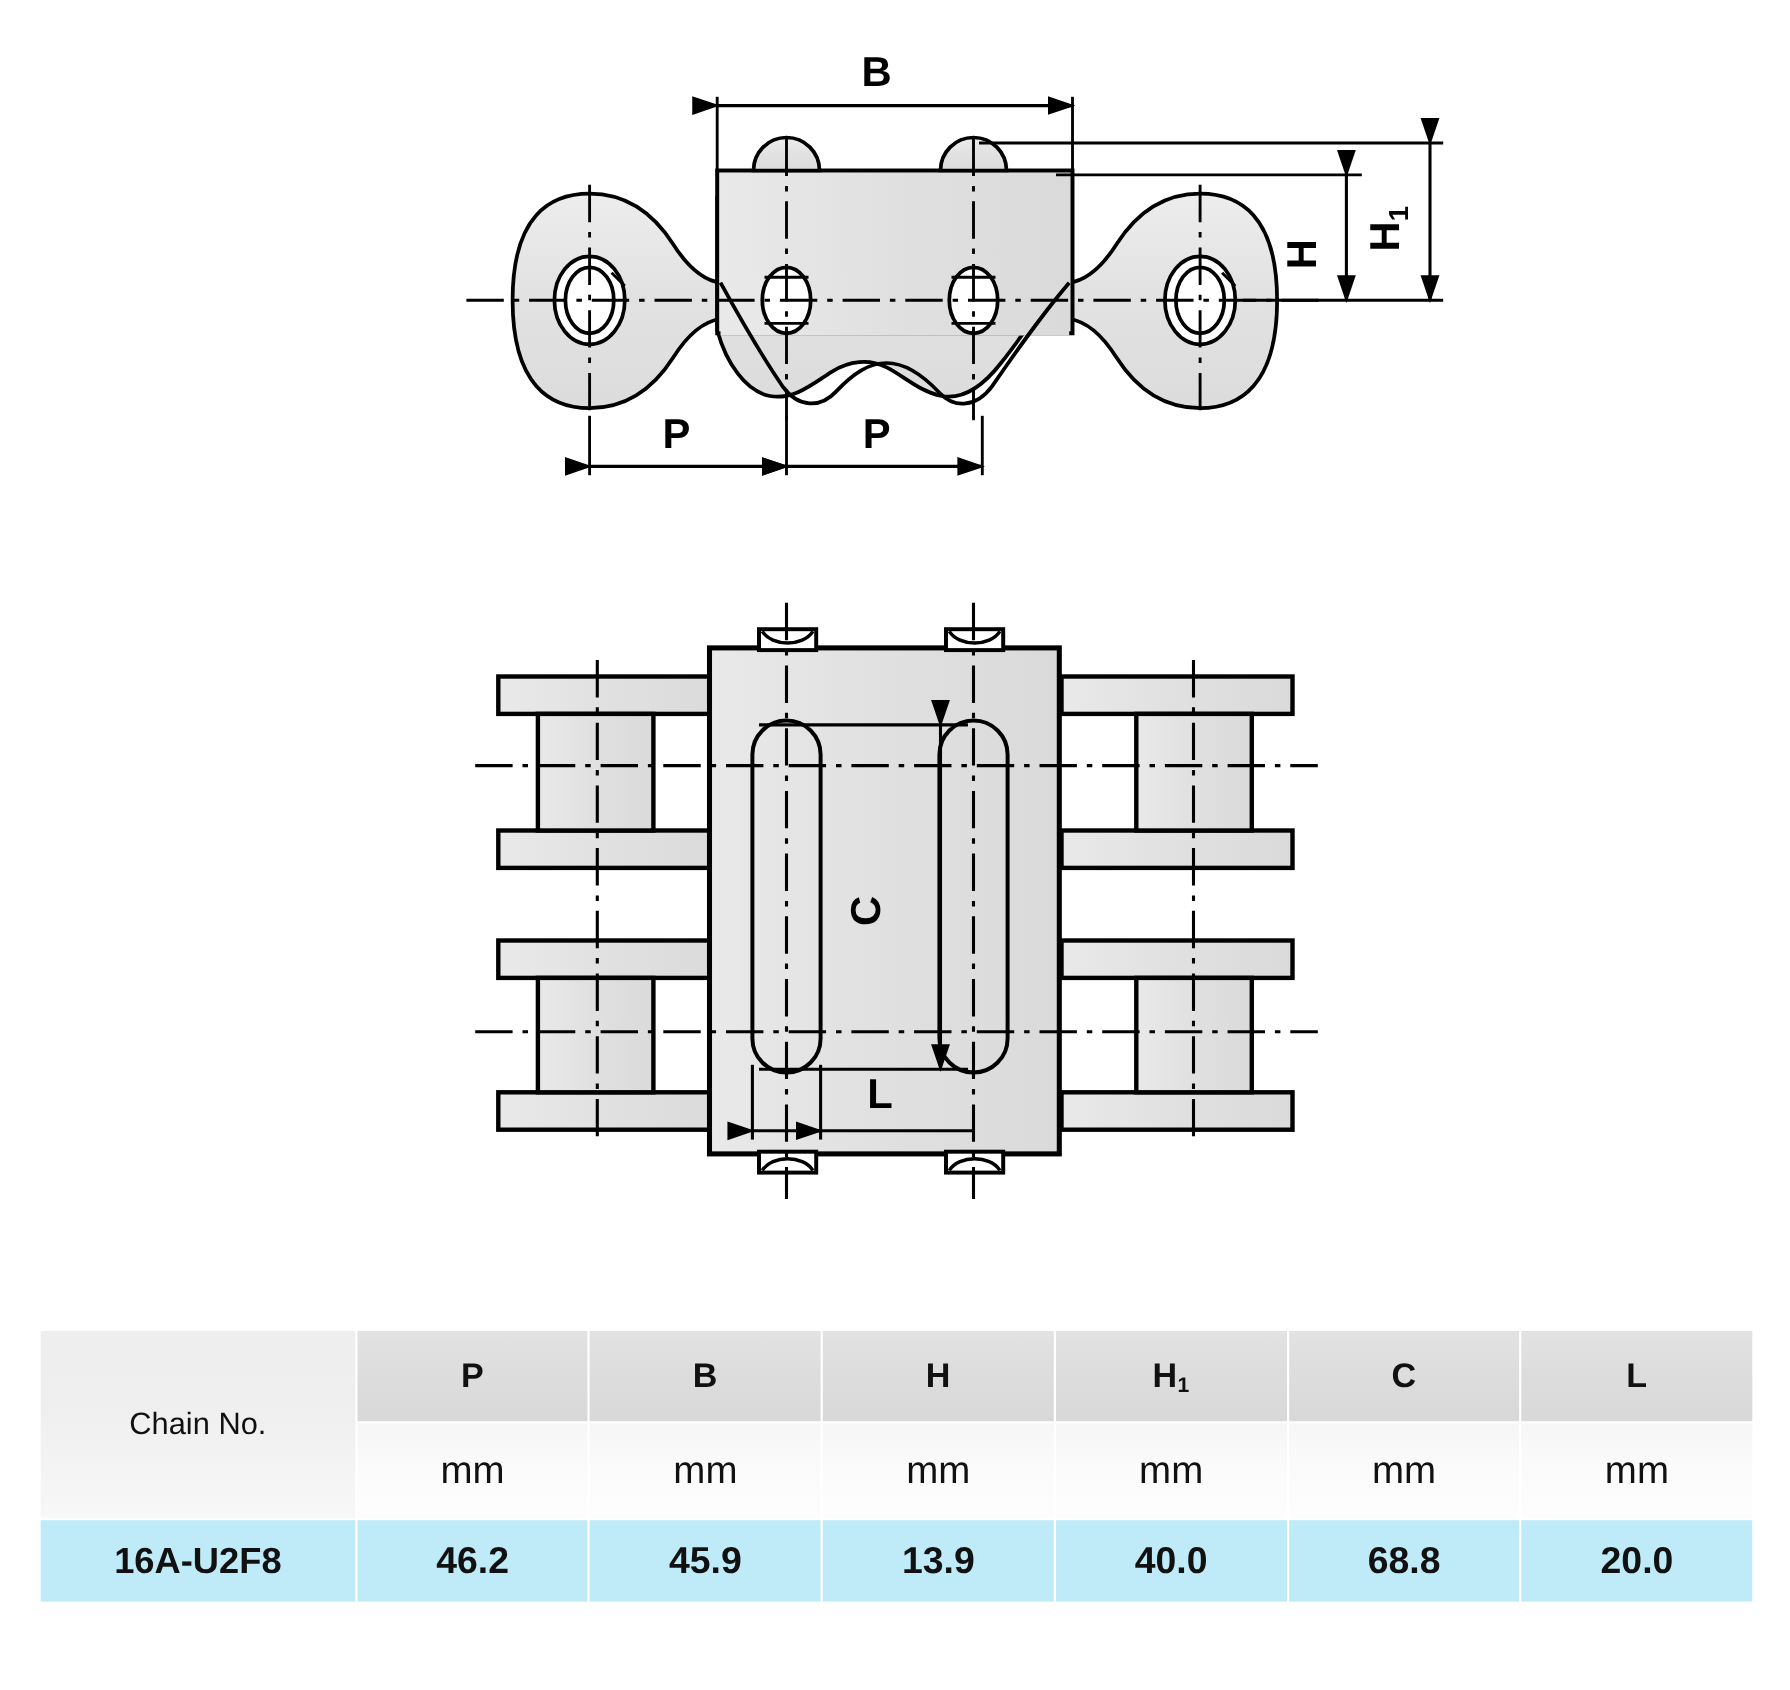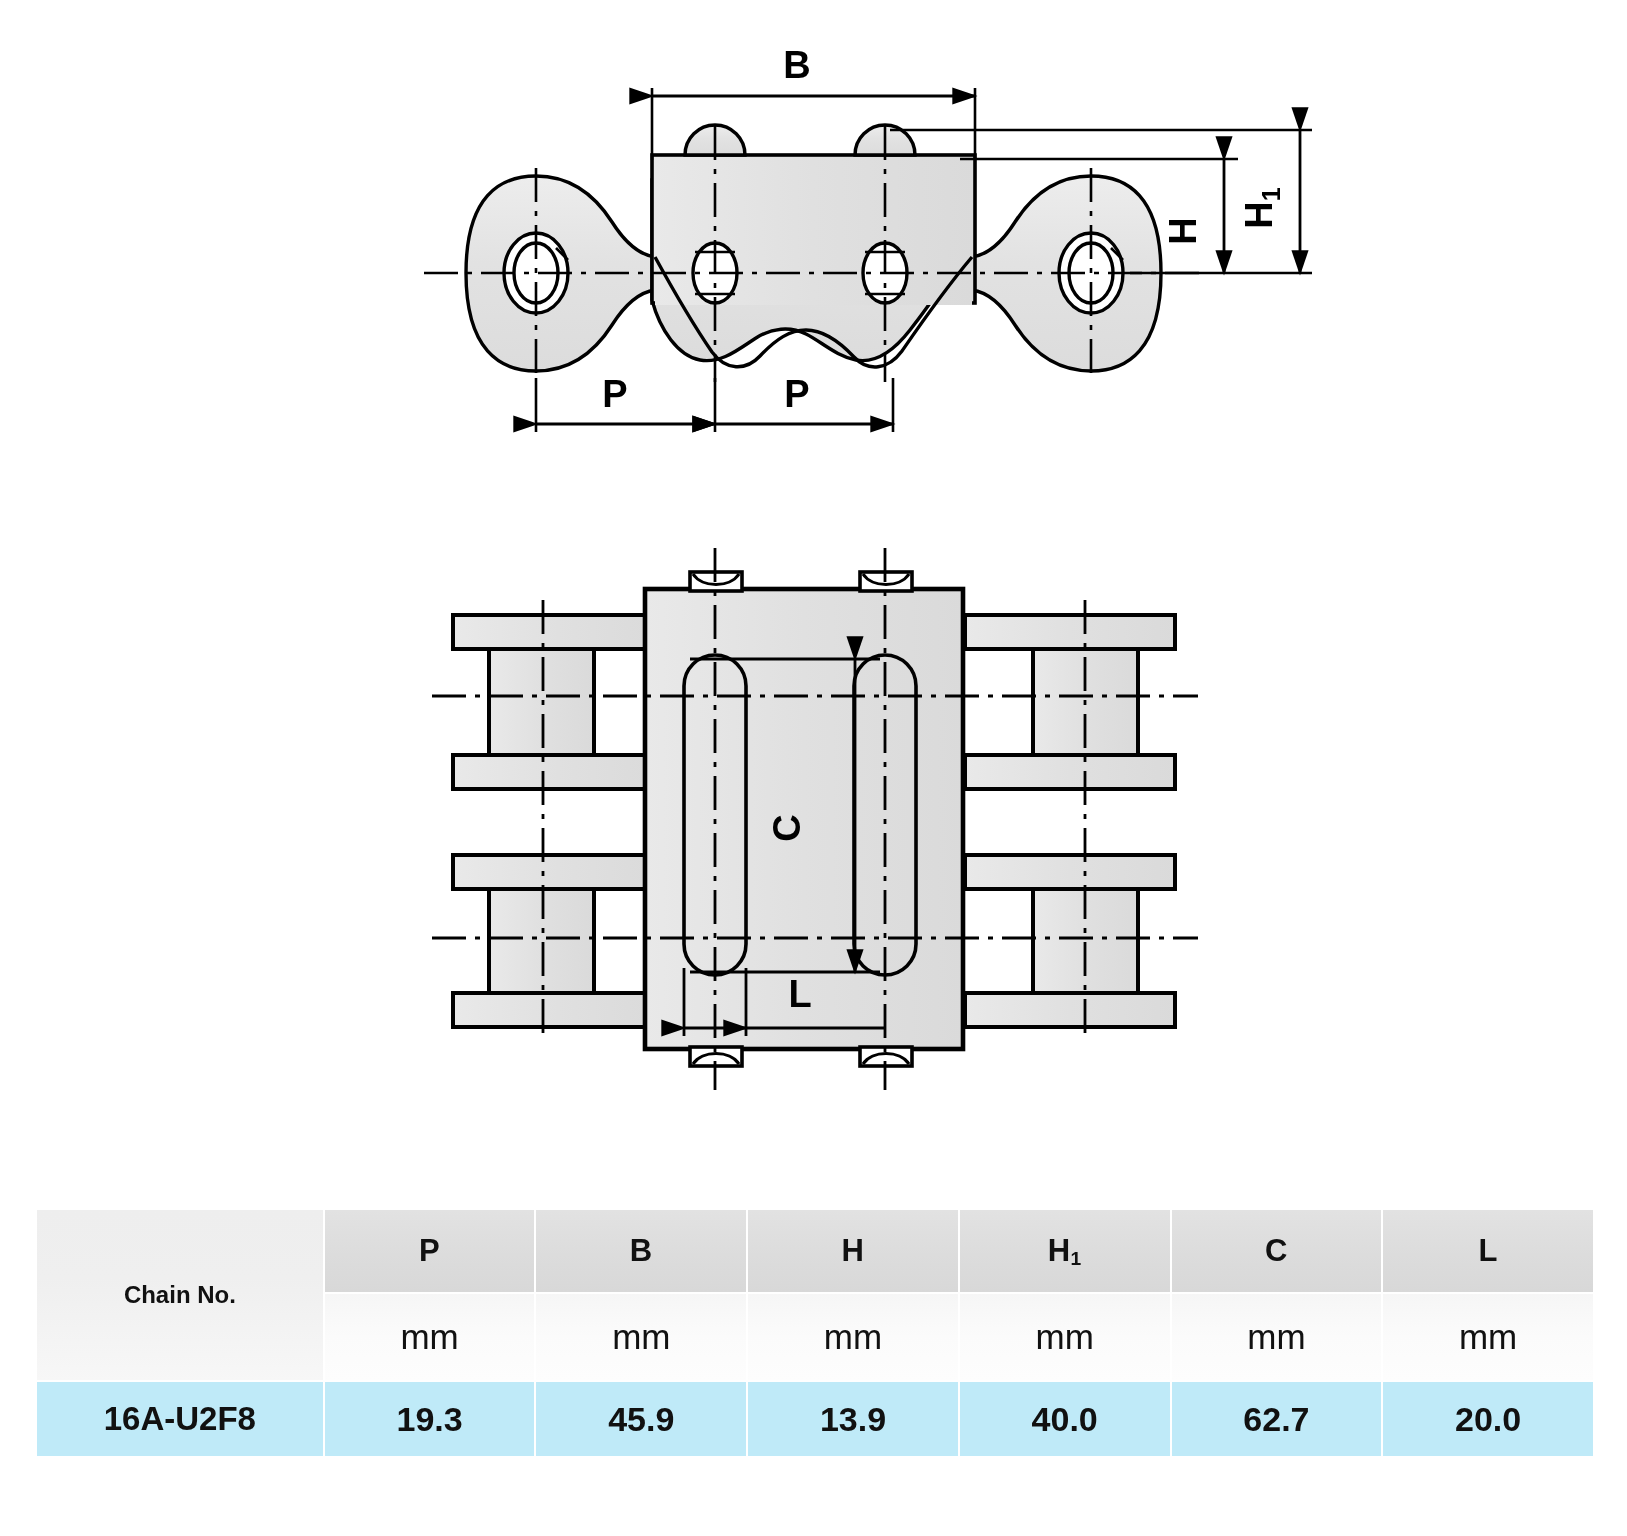--- a/index.html
+++ b/index.html
@@ -55,22 +55,22 @@
     letter-spacing: 0.5px;
   }
   td.hdr-unit {
     height: 86px;
     background: linear-gradient(180deg,#f6f6f6 0%, #fbfbfb 50%, #fdfdfd 100%);
     font-size: 35px;
     font-weight: normal;
   }
   td.name-cell {
     background: linear-gradient(180deg,#eeeeee 0%, #efefef 40%, #f7f7f7 100%);
-    font-size: 24px;
-    font-weight: bold;
+    font-size: 28px;
+    font-weight: normal;
   }
   tr.data-row td {
     height: 74px;
     background: #bfeaf8;
     font-size: 34px;
     font-weight: bold;
   }
   tr.data-row td.name-data {
     background: #bfeaf8;
     font-size: 33px;
@@ -319,22 +319,22 @@
       <tr>
         <td class="hdr-unit">mm</td>
         <td class="hdr-unit">mm</td>
         <td class="hdr-unit">mm</td>
         <td class="hdr-unit">mm</td>
         <td class="hdr-unit">mm</td>
         <td class="hdr-unit">mm</td>
       </tr>
       <tr class="data-row">
         <td class="name-data">16A-U2F8</td>
-        <td>19.3</td>
+        <td>46.2</td>
         <td>45.9</td>
         <td>13.9</td>
         <td>40.0</td>
-        <td>62.7</td>
+        <td>68.8</td>
         <td>20.0</td>
       </tr>
     </tbody>
   </table>
 </div>
 
 </body></html>

